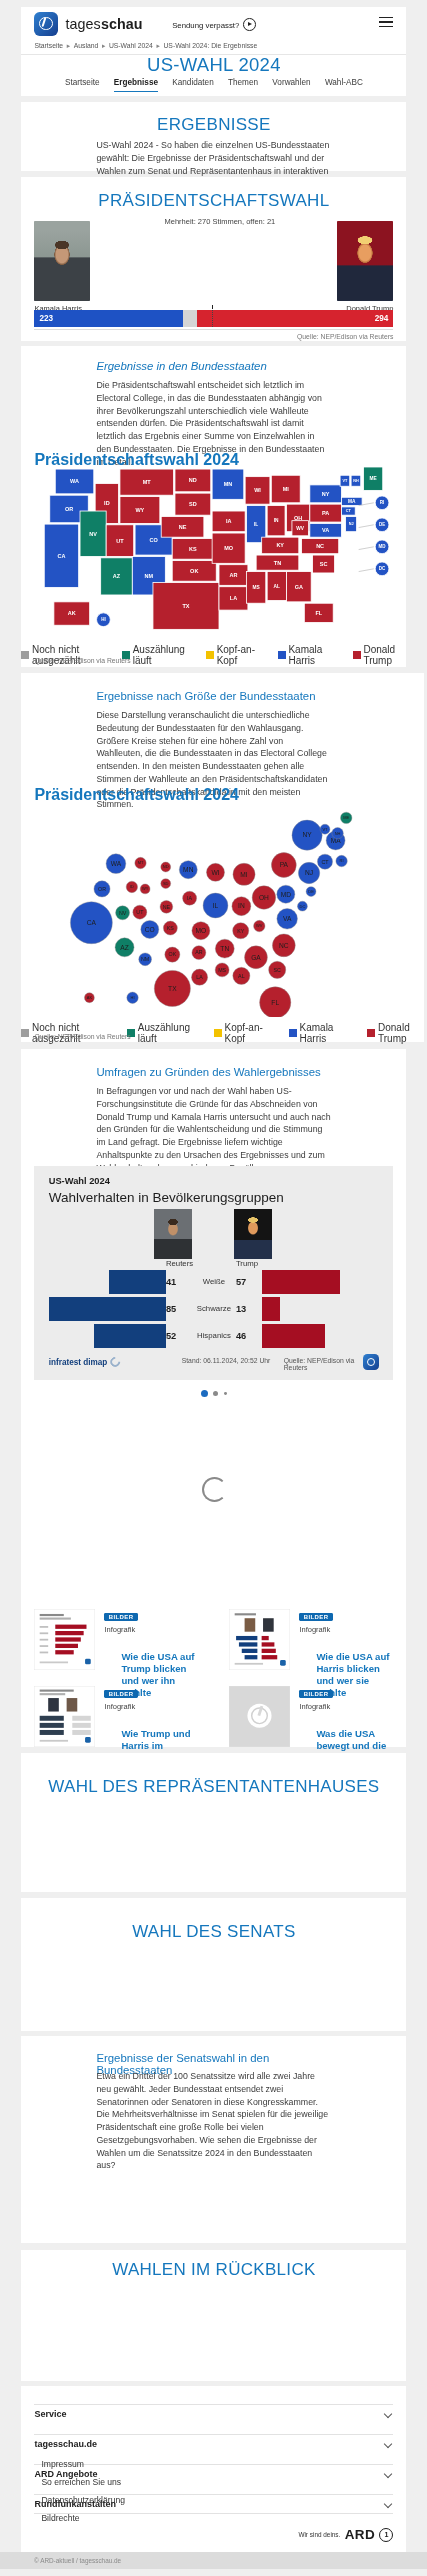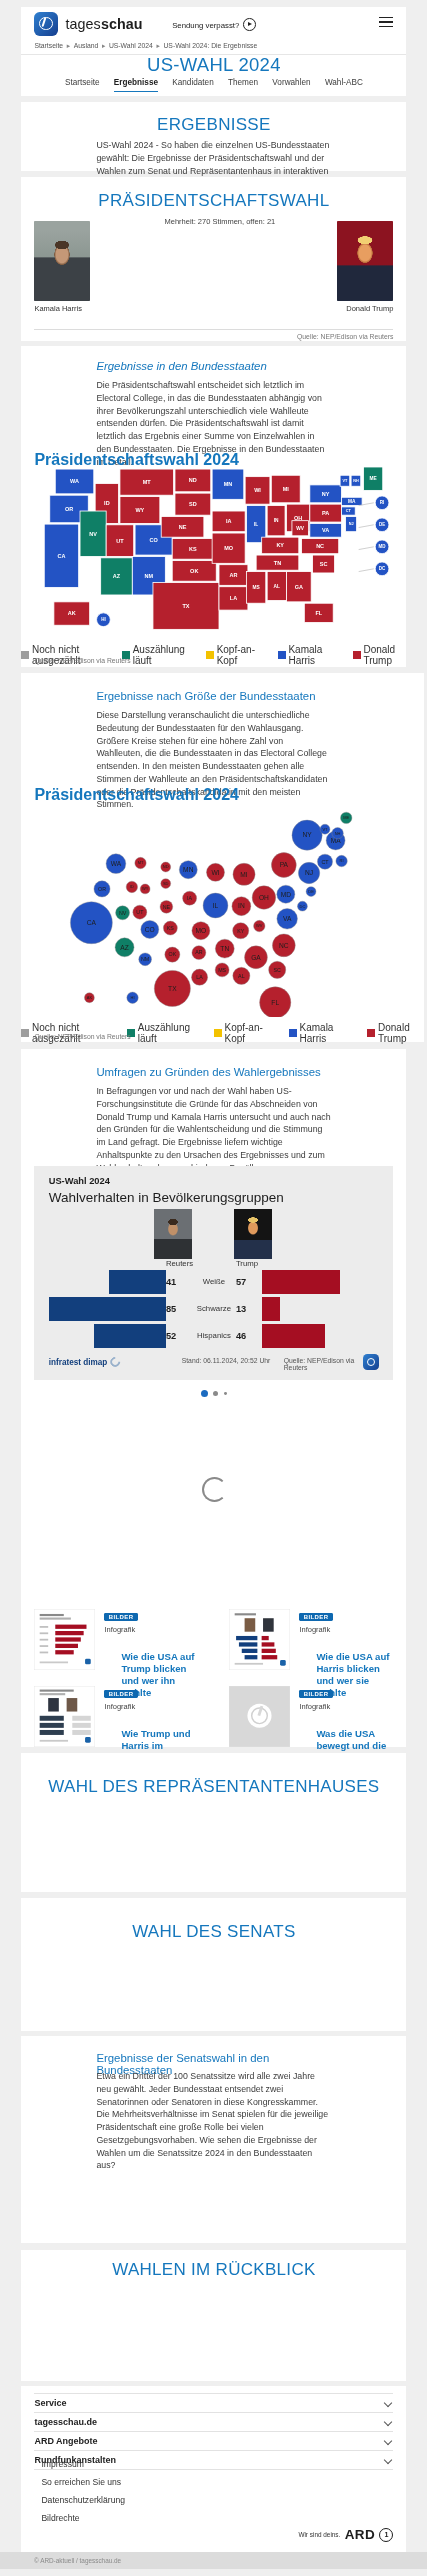--- a/index.html
+++ b/index.html
@@ -63,21 +63,21 @@
   .spinner{position:absolute;left:50%;margin-left:-12px;width:21.4px;height:21.4px;border:2.1px solid #8a8a8a;border-right-color:transparent;border-radius:50%;animation:spin 1.1s linear infinite;}
   @keyframes spin{to{transform:rotate(360deg);}}
   
   .teaser{position:absolute;width:178px;cursor:pointer;}
   .teaser .thumb{position:absolute;left:0;top:0;}
   .teaser .t-body{margin-left:70px;}
   .badge{display:inline-block;background:#0e68b0;color:#fff;font-size:6px;font-weight:700;padding:1.4px 4.3px;border-radius:1.4px;letter-spacing:0.4px;}
   .t-kicker{font-size:7.5px;color:#444;margin:3.6px 0 2.1px;}
   .t-title{font-size:9.6px;font-weight:700;color:#1577bd;line-height:1.25;margin:17px;}
   
-  .acc-row{position:relative;height:18px;line-height:18px;margin:0 13px;border-top:0.7px solid #e2e2e2;font-size:9px;font-weight:700;color:#222;cursor:pointer;}
+  .acc-row{position:relative;height:18px;line-height:18px;margin:11px 13px;border-top:0.7px solid #e2e2e2;font-size:9px;font-weight:700;color:#222;cursor:pointer;}
   .acc-row:last-of-type{border-bottom:0.7px solid #e2e2e2;}
   .chev{position:absolute;right:2.9px;top:5.7px;width:5px;height:5px;border-right:1.1px solid #555;border-bottom:1.1px solid #555;transform:rotate(45deg);}
   .f-link{position:absolute;left:20px;font-size:8.6px;color:#333;cursor:pointer;}
   .ard-block{position:absolute;right:13px;top:141px;font-size:6.4px;color:#333;display:flex;align-items:center;gap:4.3px;}
   .ard-word{font-size:13.5px;font-weight:700;color:#1d1d1d;letter-spacing:0.4px;}
   .circ1{width:12px;height:12px;border:1.7px solid #1d1d1d;border-radius:50%;display:inline-flex;align-items:center;justify-content:center;font-size:7.1px;font-weight:700;color:#1d1d1d;}
   .copyright{position:absolute;left:0;top:2552px;width:428px;height:17px;line-height:17px;background:#dcdcdc;font-size:6.4px;color:#8a8a8a;}
   .copyright span{margin-left:34px;}
   svg text{font-family:"Liberation Sans",sans-serif;}
 </style>
@@ -114,20 +114,28 @@
     <p class="article body-text" style="top:37px;">US-Wahl 2024 - So haben die einzelnen US-Bundesstaaten gewählt: Die Ergebnisse der Präsidentschaftswahl und der Wahlen zum Senat und Repräsentantenhaus in interaktiven Grafiken.</p>
   </div>
 
   <div class="card" style="top:177px;height:164px;">
     <h2 class="big-heading" style="top:14.3px;">PRÄSIDENTSCHAFTSWAHL</h2>
     <div style="position:absolute;top:40px;left:12px;right:0;text-align:center;font-size:7.5px;color:#444;">Mehrheit: 270 Stimmen, offen: 21</div>
     <div class="cand-photo photo-harris"></div>
     <div class="cand-photo photo-trump"></div>
     <div class="cand-name" style="left:13px;">Kamala Harris</div>
     <div class="cand-name" style="right:13px;">Donald Trump</div>
+    <div class="ebar" id="ebar">
+      <div class="seg" id="seg-h" style="width: 41.4498%; background: rgb(30, 82, 196);"></div>
+      <div class="seg" id="seg-o" style="width: 3.90335%; background: rgb(213, 213, 213);"></div>
+      <div class="seg" id="seg-t" style="flex: 1 1 0%; background: rgb(214, 35, 46);"></div>
+      <div class="ebar-label" style="left:5px;">223</div>
+      <div class="ebar-label" style="right:5px;">294</div>
+      <div class="maj-mark" id="majmark" style="right: 50.1859%;"></div>
+    </div>
     <div class="ebar-rule"></div>
     <div class="source" style="top:156px;right:13px;">Quelle: NEP/Edison via Reuters</div>
   </div>
 
   <div class="card" style="top:346px;height:321px;">
     <h3 class="article sub-heading" style="top:14.3px;font-style:italic;">Ergebnisse in den Bundesstaaten</h3>
     <p class="article body-text" style="top:33px;">Die Präsidentschaftswahl entscheidet sich letztlich im Electoral College, in das die Bundesstaaten abhängig von ihrer Bevölkerungszahl unterschiedlich viele Wahlleute entsenden dürfen. Die Präsidentschaftswahl ist damit letztlich das Ergebnis einer Summe von Einzelwahlen in den Bundesstaaten. Die Ergebnisse in den Bundesstaaten im Detail.</p>
     <div class="graf-title" style="top:105px;">Präsidentschaftswahl 2024</div>
     <svg id="tile-map" style="position:absolute;top:121px;left:13px;" width="359" height="172" viewBox="0 0 520 250">
         <rect x="30" y="3" width="56" height="36" fill="#2353c4" stroke="#fff" stroke-width="1.2"></rect>

